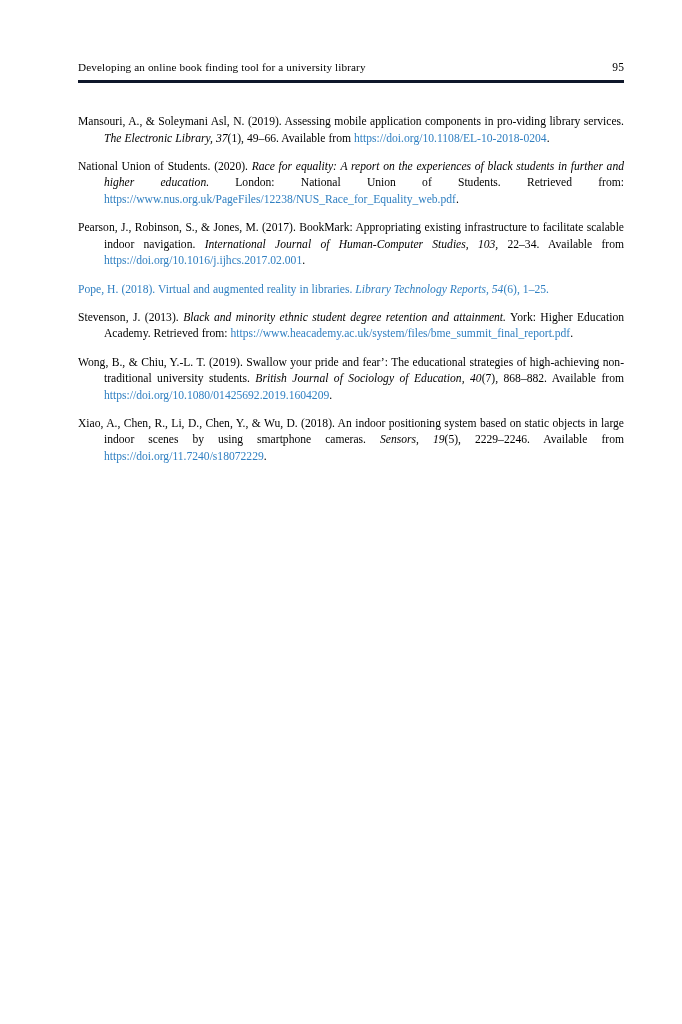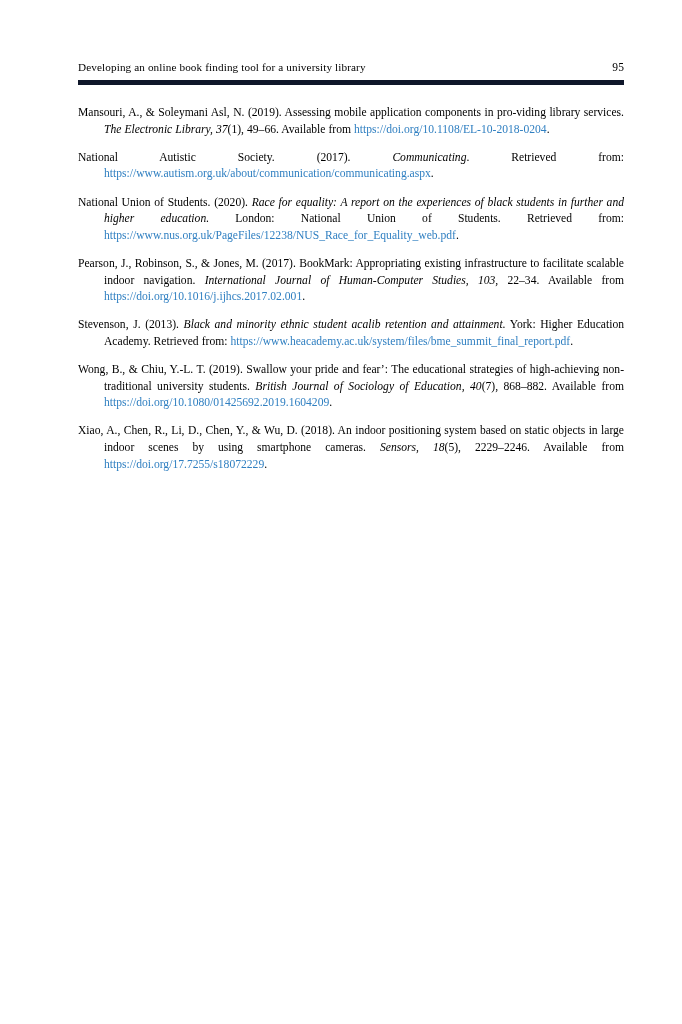--- a/index.html
+++ b/index.html
@@ -20,31 +20,31 @@
     box-sizing: border-box;
     padding: 60px 58px 0 78px;
   }
   .running-head {
     display: flex;
     align-items: baseline;
     justify-content: space-between;
     font-size: 11.2px;
     line-height: 14px;
     padding-bottom: 6px;
-    border-bottom: 5px solid #0f172a;
+    border-bottom: 3px solid #0f172a;
     letter-spacing: 0.01em;
   }
   .running-head .title {
     white-space: nowrap;
   }
   .running-head .pageno {
     font-size: 11.5px;
   }
   .reflist {
-    margin-top: 20px;
+    margin-top: 31px;
   }
   .ref {
     font-size: 11.6px;
     line-height: 16.6px;
     text-align: justify;
     text-justify: inter-word;
     padding-left: 26px;
     text-indent: -26px;
     margin-bottom: 1.5px;
     word-spacing: 0.01em;
@@ -65,21 +65,21 @@
 
 <div class="page">
 
   <div class="running-head">
     <span class="title">Developing an online book finding tool for a university library</span>
     <span class="pageno">95</span>
   </div>
 
   <div class="reflist" id="reference-list">
       <p class="ref"><span class="">Mansouri, A., &amp; Soleymani Asl, N. (2019). Assessing mobile application components in pro-viding library services. </span><span class="it">The Electronic Library, 37</span><span class="">(1), 49‒66. Available from </span><a class="lnk" href="#">https://doi.org/10.1108/EL-10-2018-0204</a><span class="">.</span></p>
-      <p class="ref"><span class="">National Autistic Society. (2017). </span><span class="it">Communicating</span><span class="">. Retrieved from: </span><a class="lnk" href="#">https://www.autism.org.uk/about/communication/communicating.aspx</a><span class="">.</span></p>
       <p class="ref"><span class="">National Union of Students. (2020). </span><span class="it">Race for equality: A report on the experiences of black students in further and higher education.</span><span class=""> London: National Union of Students. Retrieved from: </span><a class="lnk" href="#">https://www.nus.org.uk/PageFiles/12238/NUS_Race_for_Equality_web.pdf</a><span class="">.</span></p>
       <p class="ref"><span class="">Pearson, J., Robinson, S., &amp; Jones, M. (2017). BookMark: Appropriating existing infrastructure to facilitate scalable indoor navigation. </span><span class="it">International Journal of Human-Computer Studies, 103</span><span class="">, 22‒34. Available from </span><a class="lnk" href="#">https://doi.org/10.1016/j.ijhcs.2017.02.001</a><span class="">.</span></p>
-      <p class="ref"><span class="">Stevenson, J. (2013). </span><span class="it">Black and minority ethnic student acalib retention and attainment.</span><span class=""> York: Higher Education Academy. Retrieved from: </span><a class="lnk" href="#">https://www.heacademy.ac.uk/system/files/bme_summit_final_report.pdf</a><span class="">.</span></p>
+      <p class="ref highlight"><span class="">Pope, H. (2018). Virtual and augmented reality in libraries. </span><span class="it">Library Technology Reports, 54</span><span class="">(6), 1‒25.</span></p>
+      <p class="ref"><span class="">Stevenson, J. (2013). </span><span class="it">Black and minority ethnic student degree retention and attainment.</span><span class=""> York: Higher Education Academy. Retrieved from: </span><a class="lnk" href="#">https://www.heacademy.ac.uk/system/files/bme_summit_final_report.pdf</a><span class="">.</span></p>
       <p class="ref"><span class="">Wong, B., &amp; Chiu, Y.-L. T. (2019). Swallow your pride and fear’: The educational strategies of high-achieving non-traditional university students. </span><span class="it">British Journal of Sociology of Education, 40</span><span class="">(7), 868‒882. Available from </span><a class="lnk" href="#">https://doi.org/10.1080/01425692.2019.1604209</a><span class="">.</span></p>
-      <p class="ref"><span class="">Xiao, A., Chen, R., Li, D., Chen, Y., &amp; Wu, D. (2018). An indoor positioning system based on static objects in large indoor scenes by using smartphone cameras. </span><span class="it">Sensors, 18</span><span class="">(5), 2229‒2246. Available from </span><a class="lnk" href="#">https://doi.org/17.7255/s18072229</a><span class="">.</span></p>
+      <p class="ref"><span class="">Xiao, A., Chen, R., Li, D., Chen, Y., &amp; Wu, D. (2018). An indoor positioning system based on static objects in large indoor scenes by using smartphone cameras. </span><span class="it">Sensors, 19</span><span class="">(5), 2229‒2246. Available from </span><a class="lnk" href="#">https://doi.org/11.7240/s18072229</a><span class="">.</span></p>
     </div>
 
 </div>
 
 </body></html>

